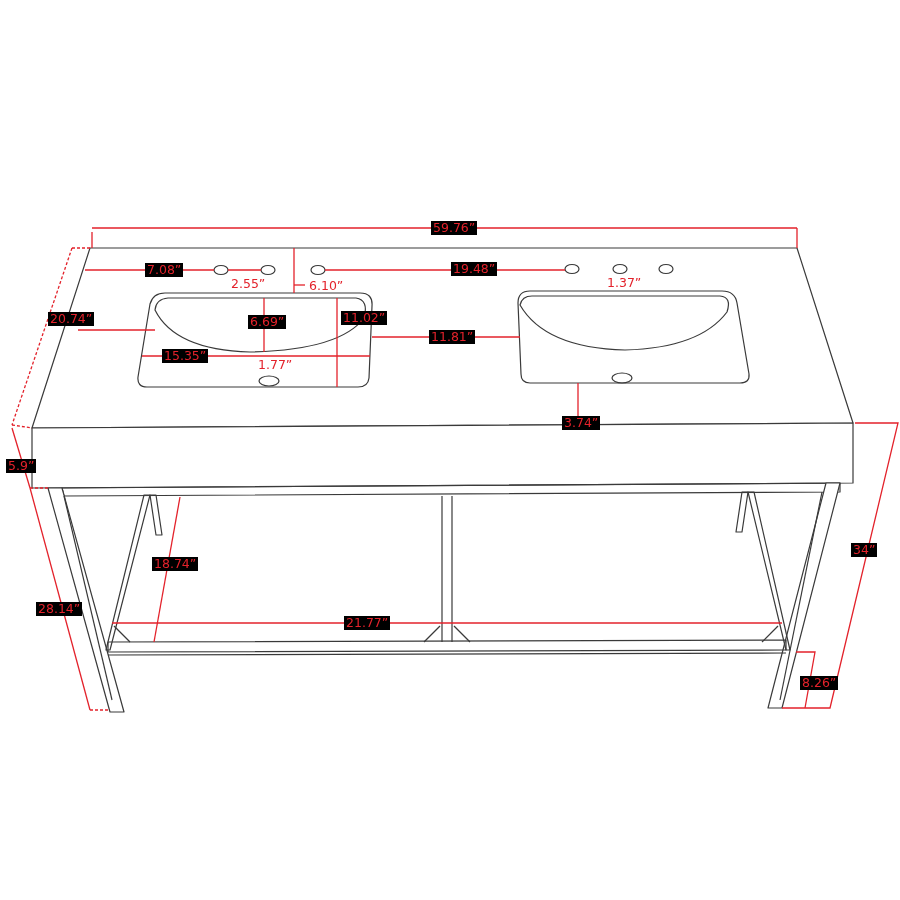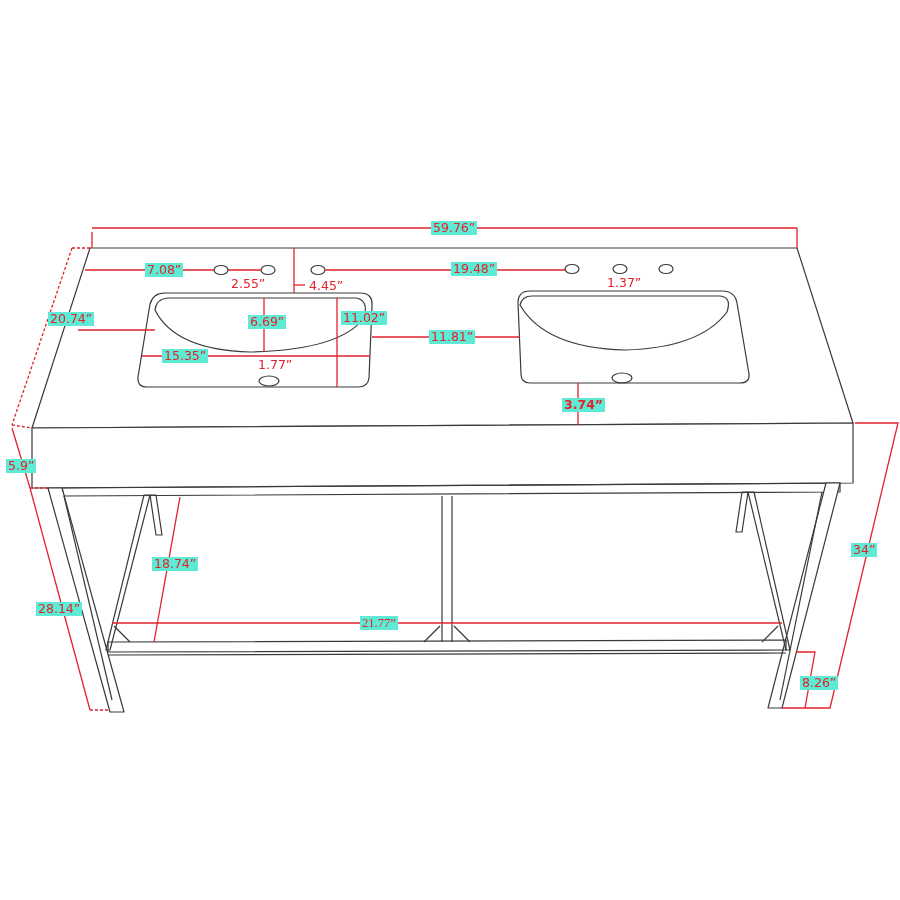--- a/index.html
+++ b/index.html
@@ -1,18 +1,18 @@
 <!DOCTYPE html>
 <html><head>
 <meta charset="utf-8">
 <style>
   html, body { margin:0; padding:0; background:#ffffff; }
   body { width:900px; height:900px; overflow:hidden; position:relative; font-family:"Liberation Sans", sans-serif; }
   svg { position:absolute; left:0; top:0; }
-  .dim { position:absolute; color:#e3222b; font-family:"DejaVu Sans", sans-serif; font-size:12.5px; line-height:14px; white-space:nowrap; background:#5eead4; padding:0 2px; }
+  .dim { position:absolute; color:#e3222b; font-family:"DejaVu Sans", sans-serif; font-size:12.5px; line-height:14px; white-space:nowrap; background:#000000; padding:0 2px; }
   .dim.nobg { background:transparent; }
 </style>
 </head>
 <body>
 
 <svg width="900" height="900" viewBox="0 0 900 900">
   <g fill="none" stroke="#3a3a3a" stroke-width="1.2" stroke-linejoin="round">
 
     <polygon points="90,248 797,248 853,423 32,428"></polygon>
 
@@ -80,28 +80,28 @@
     <line x1="180" y1="497" x2="154" y2="642"></line>
     <line x1="112" y1="623" x2="782" y2="623"></line>
     <path d="M855,423 L898,423 L830,708 L782,708" stroke-dasharray="0"></path>
     <path d="M796,652 L815,652 L805,708"></path>
   </g>
 </svg>
 
 <div class="dim" style="left:431px;top:221px;">59.76”</div>
 <div class="dim" style="left:133px;top:263px;margin-left:12px;">7.08”</div>
 <div class="dim nobg" style="left:229px;top:277px;">2.55”</div>
-<div class="dim nobg" style="left:307px;top:279px;">4.45”</div>
+<div class="dim nobg" style="left:307px;top:279px;">6.10”</div>
 <div class="dim" style="left:412px;top:262px;margin-left:39px;">19.48”</div>
 <div class="dim nobg" style="left:605px;top:276px;">1.37”</div>
 <div class="dim" style="left:20px;top:312px;margin-left:28px;">20.74”</div>
 <div class="dim" style="left:248px;top:315px;text-align:center;">6.69”</div>
 <div class="dim" style="left:321px;top:311px;margin-left:20px;">11.02”</div>
 <div class="dim" style="left:429px;top:330px;">11.81”</div>
 <div class="dim" style="left:162px;top:349px;">15.35”</div>
 <div class="dim nobg" style="left:256px;top:358px;">1.77”</div>
-<div class="dim" style="left:562px;top:398px;font-weight:bold;">3.74”</div>
+<div class="dim" style="left:562px;top:416px;">3.74”</div>
 <div class="dim" style="left:6px;top:459px;">5.9”</div>
 <div class="dim" style="left:36px;top:602px;">28.14”</div>
 <div class="dim" style="left:152px;top:557px;">18.74”</div>
-<div class="dim" style="left:360px;top:616px;font-family:Liberation Serif, serif;">21.77”</div>
+<div class="dim" style="left:344px;top:616px;">21.77”</div>
 <div class="dim" style="left:851px;top:543px;">34”</div>
 <div class="dim" style="left:792px;top:676px;margin-left:8px;">8.26”</div>
 
 </body></html>

